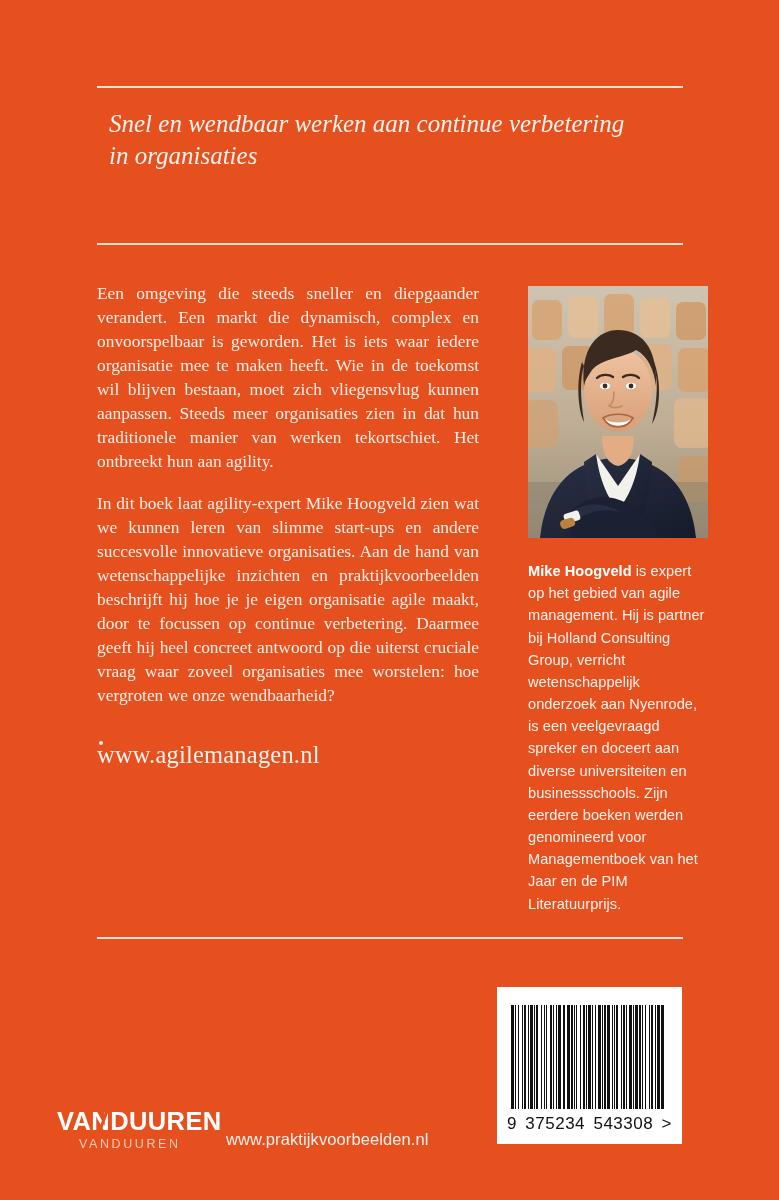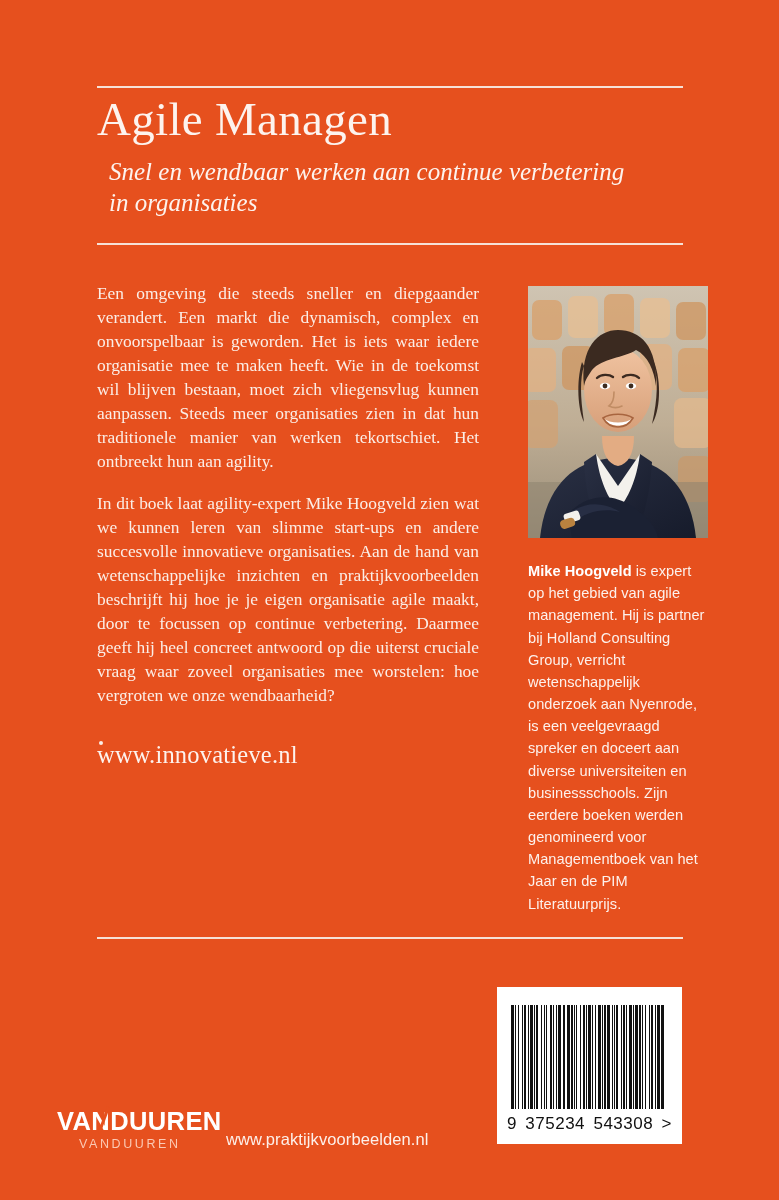--- a/index.html
+++ b/index.html
@@ -124,37 +124,36 @@
   }
 </style>
 </head>
 <body>
 
 <div class="cover">
 
   <div class="rule" id="rule-top"></div>
 
   <div class="title-block">
-    <h1 class="book-title">Agile Managen</h1>
     <p class="book-subtitle">Snel en wendbaar werken aan continue verbetering in organisaties</p>
   </div>
 
   <div class="rule" id="rule-mid"></div>
 
   <div class="col-left">
     <p class="body-par">Een omgeving die steeds sneller en diepgaander verandert. Een markt die dynamisch, complex en onvoorspelbaar is geworden. Het is iets waar iedere organisatie mee te maken heeft. Wie in de toekomst wil blijven bestaan, moet zich vliegensvlug kunnen aanpassen. Steeds meer organisaties zien in dat hun traditionele manier van werken tekortschiet. Het ontbreekt hun aan agility.</p>
     <p class="body-par">In dit boek laat agility-expert Mike Hoogveld zien wat we kunnen leren van slimme start-ups en andere succesvolle innovatieve organisaties. Aan de hand van wetenschappelijke inzichten en praktijkvoorbeelden beschrijft hij hoe je je eigen organisatie agile maakt, door te focussen op continue verbetering. Daarmee geeft hij heel concreet antwoord op die uiterst cruciale vraag waar zoveel organisaties mee worstelen: hoe vergroten we onze wendbaarheid?</p>
 
     <ul class="bullets">
       <li>
         <span class="bullet-dot"></span>
       </li>
     </ul>
 
-    <div class="site-url">www.innovatieve.nl</div>
+    <div class="site-url">www.agilemanagen.nl</div>
   </div>
 
   <div class="col-right">
     <div class="author-photo">
       <svg viewBox="0 0 180 252" preserveAspectRatio="none" aria-hidden="true">
         <defs>
           <linearGradient id="bgwall" x1="0" y1="0" x2="0" y2="1">
             <stop offset="0%" stop-color="#cfc4b2"></stop>
             <stop offset="55%" stop-color="#bfae95"></stop>
             <stop offset="100%" stop-color="#9a8d78"></stop>

